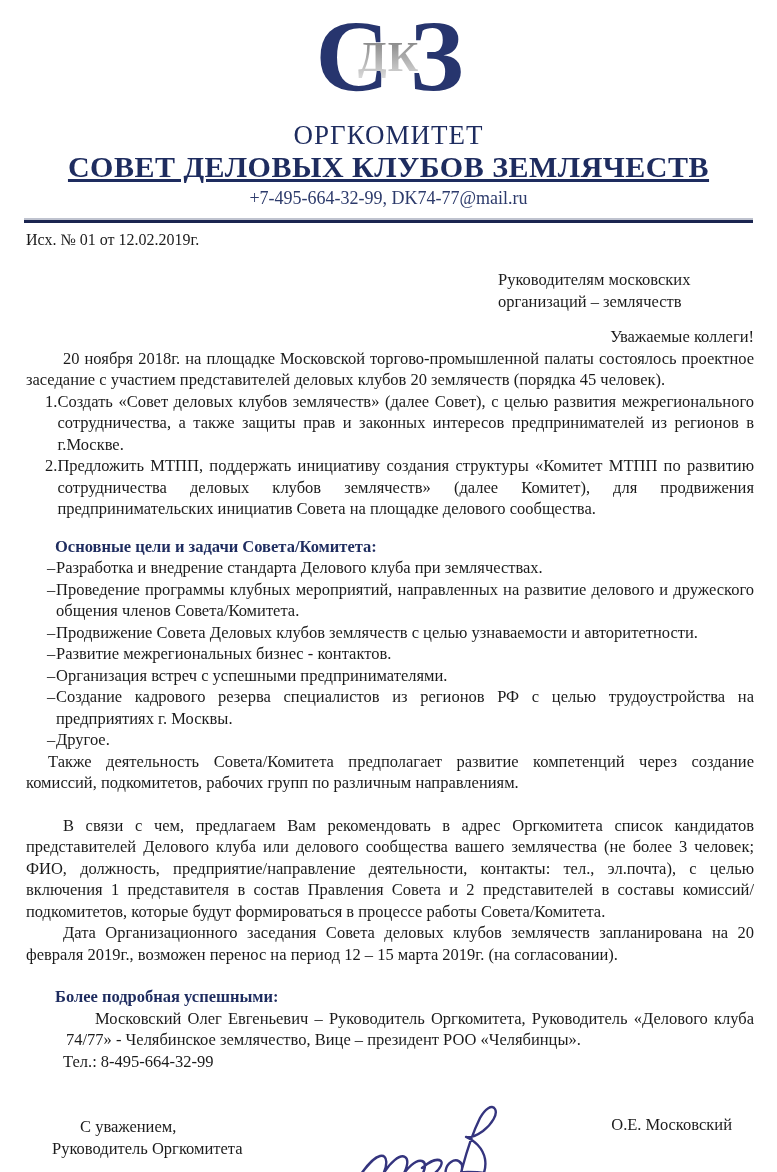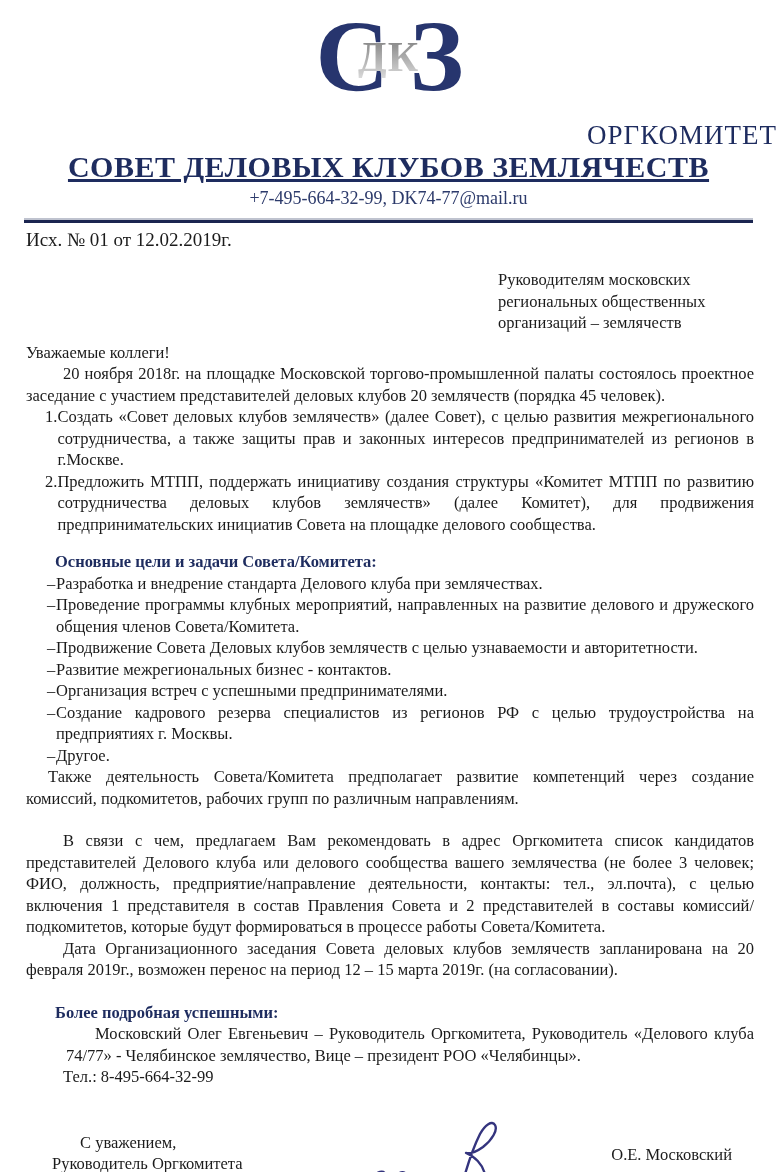--- a/index.html
+++ b/index.html
@@ -23,54 +23,54 @@
   .logo .big.right{right:10px;}
   .logo .mid{
     position:absolute;left:50%;top:16px;transform:translateX(-50%);
     font-size:42px;font-weight:bold;line-height:1;letter-spacing:1px;
     background:linear-gradient(#7d7d7d,#d9d9d9);
     -webkit-background-clip:text;background-clip:text;
     color:#9b9b9b;-webkit-text-fill-color:transparent;
     font-family:"Liberation Serif",serif;
     z-index:2;
   }
-  .org1{margin-top:8px;font-size:27px;line-height:30px;color:#1e2c5f;letter-spacing:1px;text-align:right;}
+  .org1{margin-top:8px;font-size:27px;line-height:30px;color:#1e2c5f;letter-spacing:1px;}
   .org2{font-size:30px;line-height:34px;font-weight:bold;color:#1e2c5f;letter-spacing:.5px;text-decoration:underline;}
   .contacts{margin-top:3px;font-size:18px;line-height:22px;color:#2c3a6b;}
 
   .rule{margin:9px 24px 0 24px;}
   .rule .gray{height:2px;background:#bfc3cf;}
   .rule .navy{height:3px;background:#1b2550;}
 
   
   .content{padding:0 23px 0 26px;font-size:16.5px;line-height:21.5px;}
-  .ref{margin-top:7px;font-size:19px;line-height:20px;}
+  .ref{margin-top:7px;font-size:16px;line-height:20px;}
   .addressee{margin-top:19px;margin-left:auto;margin-right:18px;width:238px;text-align:left;}
-  .salutation{margin-top:8px;text-align:left;}
+  .salutation{margin-top:14px;text-align:right;}
   p.para{margin:0;text-align:justify;text-indent:37px;}
   p.para.noind{text-indent:22px;}
 
   .list-row{display:flex;text-align:justify;}
   .list-row .marker{flex:0 0 30px;padding-left:19px;box-sizing:border-box;}
   .list-row .item-text{flex:1;}
 
   .goals-heading{margin-top:16px;font-weight:bold;color:#1e2c5f;text-indent:29px;}
   .info-heading{margin-top:21px;font-weight:bold;color:#1e2c5f;text-indent:29px;}
 
   .dash-row{display:flex;text-align:justify;}
   .dash-row .marker{flex:0 0 30px;padding-left:21px;box-sizing:border-box;}
   .dash-row .item-text{flex:1;}
 
   .tel-line{text-indent:29px;margin:0;}
 
   
   .sig-row{position:relative;margin-top:30px;height:110px;}
   .closing{position:absolute;left:26px;top:14px;line-height:21.5px;}
   .closing .l1{padding-left:28px;}
-  .signer-name{position:absolute;right:22px;top:26px;}
+  .signer-name{position:absolute;right:22px;top:12px;}
   .sig-svg{position:absolute;left:318px;top:-6px;}
 </style>
 </head>
 <body>
 
 <div class="page">
 
   <div class="letterhead">
     <div class="logo">
       <span class="big left">С</span>
@@ -85,21 +85,20 @@
       <div class="navy"></div>
     </div>
   </div>
 
   <div class="content">
 
     <div class="ref">Исх. № 01 от 12.02.2019г.</div>
 
     <div class="addressee">
       <div>Руководителям московских</div>
-      <div>региональных общественных</div>
       <div>организаций – землячеств</div>
     </div>
 
     <div class="salutation">Уважаемые коллеги!</div>
 
     <p class="para">20 ноября 2018г. на площадке Московской торгово-промышленной палаты состоялось проектное заседание с участием представителей деловых клубов 20 землячеств (порядка 45 человек).</p>
 
     <div class="list-row">
       <span class="marker">1.</span>
       <span class="item-text">Создать «Совет деловых клубов землячеств» (далее Совет), с целью развития межрегионального сотрудничества, а также защиты прав и законных интересов предпринимателей из регионов в г.Москве.</span>

